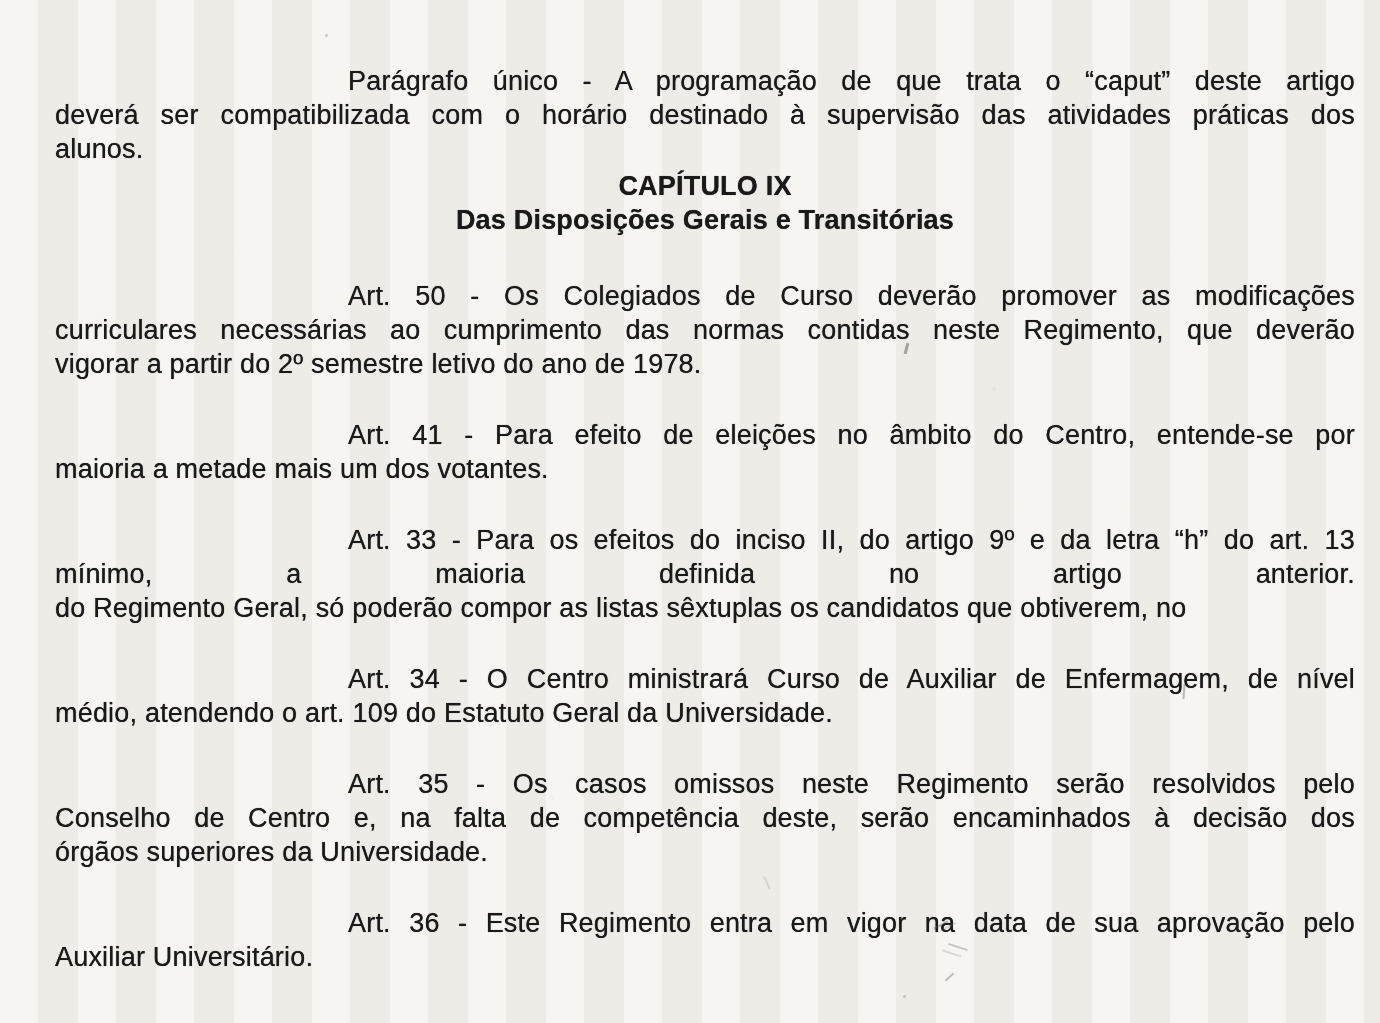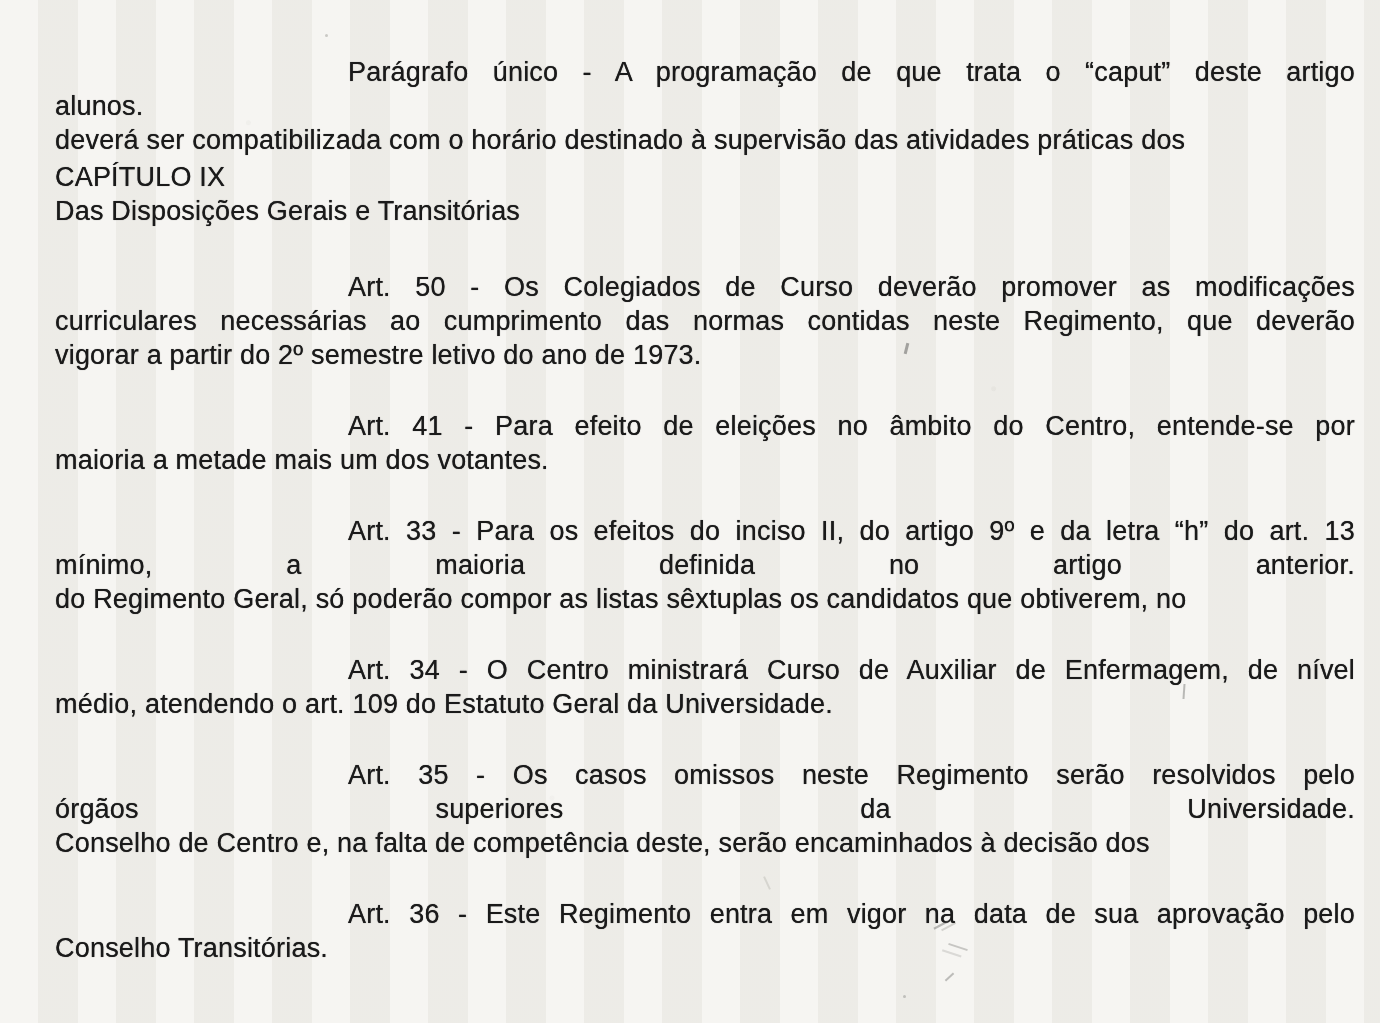--- a/index.html
+++ b/index.html
@@ -15,30 +15,30 @@
     background-color:var(--bg);
     background-image:
       repeating-linear-gradient(90deg,
         rgba(255,255,255,0.30) 0px, rgba(255,255,255,0.30) 38px,
         rgba(219,217,210,0.22) 38px, rgba(219,217,210,0.22) 78px),
       radial-gradient(circle at 18% 12%, rgba(210,208,200,0.25) 0 2px, transparent 3px),
       radial-gradient(circle at 72% 38%, rgba(205,203,196,0.22) 0 2px, transparent 3px),
       radial-gradient(circle at 40% 78%, rgba(210,208,200,0.20) 0 2px, transparent 3px);
   }
   .textcol {
-    position:absolute; left:55px; top:55px; width:1300px;
+    position:absolute; left:55px; top:64px; width:1300px;
     font-size:27px; line-height:34px;
     text-shadow:0 0 0.7px rgba(15,15,15,0.85);
     letter-spacing:0.2px;
   }
   .para { margin:0; }
   .para .ln { text-align:justify; text-align-last:justify; white-space:normal; }
   .para .ln:last-child { text-align-last:left; }
   .para .ln:first-child { text-indent:293px; }
-  .chapter { font-weight:normal; margin-top:3px; }
+  .chapter { text-align:center; font-weight:bold; margin-top:3px; }
   .chapter .chline { line-height:34px; }
   .chapter { margin-bottom:42px; }
   .article { margin-top:0; margin-bottom:37px; }
   .article:last-child { margin-bottom:16px; }
 
   
   .artifact { position:absolute; pointer-events:none; }
   .a-pencil1 { left:933px; top:924px; width:16px; height:2px; background:rgba(90,90,88,0.40); transform:rotate(-28deg); box-shadow:6px 5px 0 rgba(110,110,105,0.25); }
   .a-pencil2 { left:948px; top:946px; width:20px; height:2px; background:rgba(100,100,96,0.32); transform:rotate(18deg); box-shadow:-4px 8px 0 rgba(120,120,115,0.22); }
   .a-pencil3 { left:944px; top:976px; width:11px; height:2px; background:rgba(95,95,92,0.38); transform:rotate(-42deg); }
@@ -49,60 +49,60 @@
   .a-smear1  { left:760px; top:882px; width:14px; height:2px; background:rgba(130,130,125,0.22); transform:rotate(65deg); }
 </style>
 </head>
 <body>
 
 <div class="sheet">
   <div class="textcol">
 
     <div class="para">
         <div class="ln">Parágrafo único - A programação de que trata o “caput” deste artigo</div>
+        <div class="ln">deverá ser compatibilizada com o horário destinado à supervisão das atividades práticas dos</div>
         <div class="ln">alunos.</div>
-        <div class="ln">deverá ser compatibilizada com o horário destinado à supervisão das atividades práticas dos</div>
       </div>
 
     <div class="chapter">
       <div class="chline">CAPÍTULO IX</div>
       <div class="chline">Das Disposições Gerais e Transitórias</div>
     </div>
 
     <div class="para article">
         <div class="ln">Art. 50 - Os Colegiados de Curso deverão promover as modificações</div>
         <div class="ln">curriculares necessárias ao cumprimento das normas contidas neste Regimento, que deverão</div>
-        <div class="ln">vigorar a partir do 2º semestre letivo do ano de 1973.</div>
+        <div class="ln">vigorar a partir do 2º semestre letivo do ano de 1978.</div>
       </div>
 
     <div class="para article">
         <div class="ln">Art. 41 - Para efeito de eleições no âmbito do Centro, entende-se por</div>
         <div class="ln">maioria a metade mais um dos votantes.</div>
       </div>
 
     <div class="para article">
         <div class="ln">Art. 33 - Para os efeitos do inciso II, do artigo 9º e da letra “h” do art. 13</div>
         <div class="ln">mínimo, a maioria definida no artigo anterior.</div>
         <div class="ln">do Regimento Geral, só poderão compor as listas sêxtuplas os candidatos que obtiverem, no</div>
       </div>
 
     <div class="para article">
         <div class="ln">Art. 34 - O Centro ministrará Curso de Auxiliar de Enfermagem, de nível</div>
         <div class="ln">médio, atendendo o art. 109 do Estatuto Geral da Universidade.</div>
       </div>
 
     <div class="para article">
         <div class="ln">Art. 35 - Os casos omissos neste Regimento serão resolvidos pelo</div>
+        <div class="ln">Conselho de Centro e, na falta de competência deste, serão encaminhados à decisão dos</div>
         <div class="ln">órgãos superiores da Universidade.</div>
-        <div class="ln">Conselho de Centro e, na falta de competência deste, serão encaminhados à decisão dos</div>
       </div>
 
     <div class="para article">
         <div class="ln">Art. 36 - Este Regimento entra em vigor na data de sua aprovação pelo</div>
-        <div class="ln">Conselho Transitórias.</div>
+        <div class="ln">Auxiliar Universitário.</div>
       </div>
   </div>
 
   <div class="artifact a-pencil1"></div>
   <div class="artifact a-pencil2"></div>
   <div class="artifact a-pencil3"></div>
   <div class="artifact a-dot1"></div>
   <div class="artifact a-tick1"></div>
   <div class="artifact a-tick2"></div>
   <div class="artifact a-dot2"></div>

